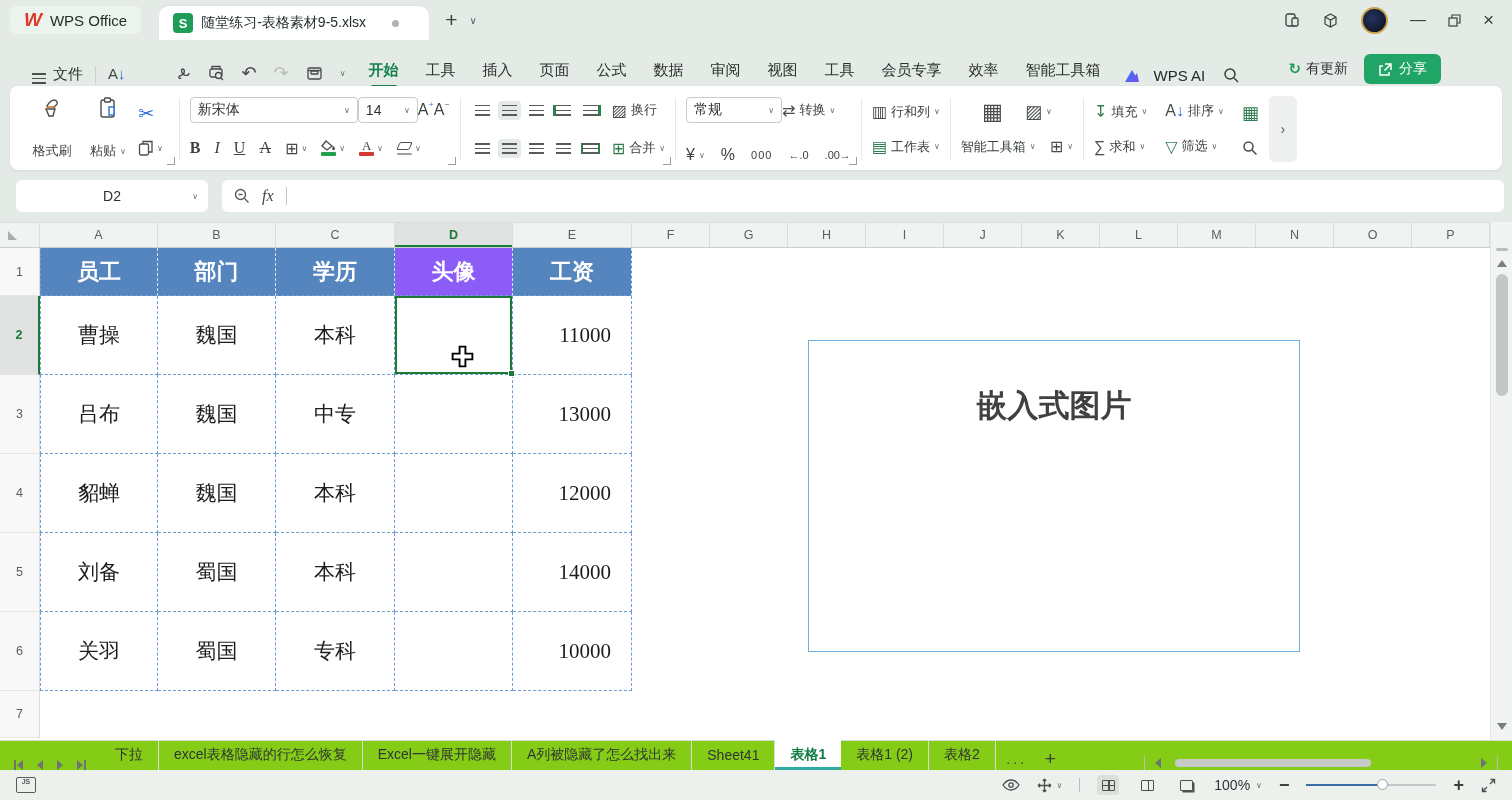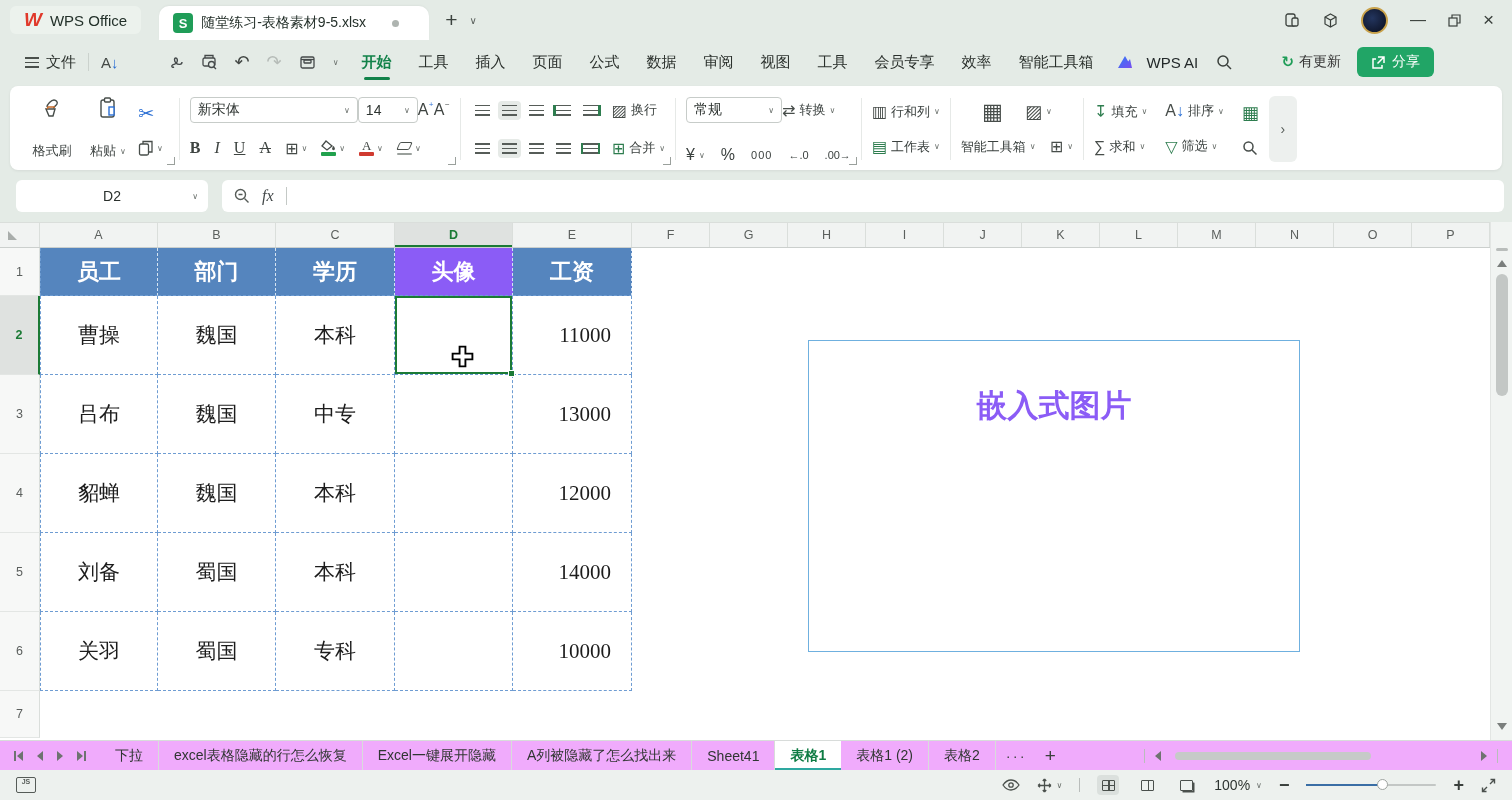--- a/index.html
+++ b/index.html
@@ -13,21 +13,21 @@
   .doctab{align-self:flex-end;height:34px;margin-left:18px;background:#fff;border-radius:10px 10px 0 0;display:flex;align-items:center;padding:0 14px;min-width:270px;box-shadow:0 -1px 2px rgba(0,0,0,.04);}
   .sicon{width:20px;height:20px;border-radius:4px;background:#1F9D58;color:#fff;font-weight:700;font-size:13px;display:flex;align-items:center;justify-content:center;margin-right:8px;}
   .doctitle{font-size:14px;color:#24302A;}
   .dirty{width:7px;height:7px;border-radius:50%;background:#AEB4B0;margin-left:26px;}
   .tb-plus{font-size:21px;color:#3C433F;margin-left:16px;}
   .tb-ch{font-size:10px;color:#5A605C;margin-left:12px;}
   .winicons{margin-left:auto;display:flex;align-items:center;gap:22px;margin-right:18px;}
   .avatar{width:27px;height:27px;border-radius:50%;background:radial-gradient(circle at 40% 40%,#23355e,#090d1c);border:2px solid #C9A24B;}
   .wbtn{font-size:16px;color:#3A403C;}
   
-  .menubar{position:absolute;left:5px;top:40px;width:1439px;height:44px;display:flex;align-items:center;}
+  .menubar{position:absolute;left:12px;top:40px;width:1439px;height:44px;display:flex;align-items:flex-end;}
   .ham{width:14px;height:11px;background:repeating-linear-gradient(#4A504C 0 1.6px,transparent 1.6px 4.7px);margin:0 7px 0 20px;}
   .filelbl{font-size:15px;color:#2A302C;}
   .vbar{width:1px;height:18px;background:#CBD2CD;margin:0 12px;}
   .qicons{display:flex;align-items:center;gap:17px;}
   .qi{display:flex;align-items:center;font-size:15px;color:#444946;}
   .qi svg{display:block;}
   .menus{display:flex;align-items:center;gap:25px;margin-left:22px;font-size:15px;color:#2A302C;}
   .mitem{position:relative;padding:4px 1px;}
   .mitem.active{color:#12824A;font-weight:700;}
   .mitem.active::after{content:"";position:absolute;left:3px;right:3px;bottom:-4px;height:3px;border-radius:2px;background:#12824A;}
@@ -104,25 +104,25 @@
   .handle{position:absolute;right:-3px;bottom:-3px;width:7px;height:7px;background:#1B7A35;border:1px solid #fff;z-index:4;}
   .cursor{position:absolute;left:450px;top:344px;z-index:6;}
   
   .vscroll{position:absolute;left:1490px;top:222px;width:22px;height:518px;background:#F1F4F2;border-left:1px solid #E2E5E3;}
   .vs-split{position:absolute;left:5px;top:26px;width:12px;height:3px;background:#B9BDBB;border-radius:2px;}
   .tri-u{width:0;height:0;border-left:5px solid transparent;border-right:5px solid transparent;border-bottom:7px solid #7A7E7C;position:absolute;left:6px;top:38px;}
   .tri-d{width:0;height:0;border-left:5px solid transparent;border-right:5px solid transparent;border-top:7px solid #7A7E7C;position:absolute;left:6px;bottom:10px;}
   .vthumb{position:absolute;left:5px;top:52px;width:12px;height:122px;border-radius:6px;background:#C3C7C5;}
   
   .note{position:absolute;left:808px;top:340px;width:492px;height:312px;background:#fff;border:1.5px solid #6FB0DF;z-index:5;}
-  .note-title{margin-top:44px;text-align:center;font-family:"Liberation Serif","DejaVu Serif",serif;font-weight:700;font-size:31px;color:#8b5cf6;}
+  .note-title{margin-top:44px;text-align:center;font-family:"Liberation Serif","DejaVu Serif",serif;font-weight:700;font-size:31px;color:#404040;}
   .steps{margin:36px 0 0 80px;font-family:"Liberation Serif","DejaVu Serif",serif;font-weight:700;font-size:27px;line-height:45px;}
   .step0{color:#D9261C;} .step1{color:#29ABE2;} .step2{color:#E8B32A;}
   
-  .tabs{position:absolute;left:0;top:740px;width:1512px;height:30px;background:#f0abfc;border-top:1px solid #D8DCDA;display:flex;align-items:center;}
+  .tabs{position:absolute;left:0;top:740px;width:1512px;height:30px;background:#84cc16;border-top:1px solid #D8DCDA;display:flex;align-items:flex-end;}
   .navarrows{display:flex;align-items:center;gap:14px;padding:0 14px;}
   .stab{height:30px;display:flex;align-items:center;padding:0 15px;font-size:14px;color:#30363
 
 2;color:#303632;border-right:1px solid #D8DCDA;white-space:nowrap;}
   .stab.active{background:#fff;color:#0E7B43;font-weight:700;box-shadow:inset 0 -3px 0 #2EA8A0;border-right:none;}
   .more{padding:0 10px;font-size:15px;color:#444946;letter-spacing:2px;}
   .addsheet{padding:0 8px;font-size:19px;color:#3A403C;}
   .hscroll{margin-left:auto;display:flex;align-items:center;gap:10px;margin-right:14px;}
   .hs-bar{width:1px;height:14px;background:#B9BDBB;}
   .htrack{width:300px;height:10px;position:relative;}

